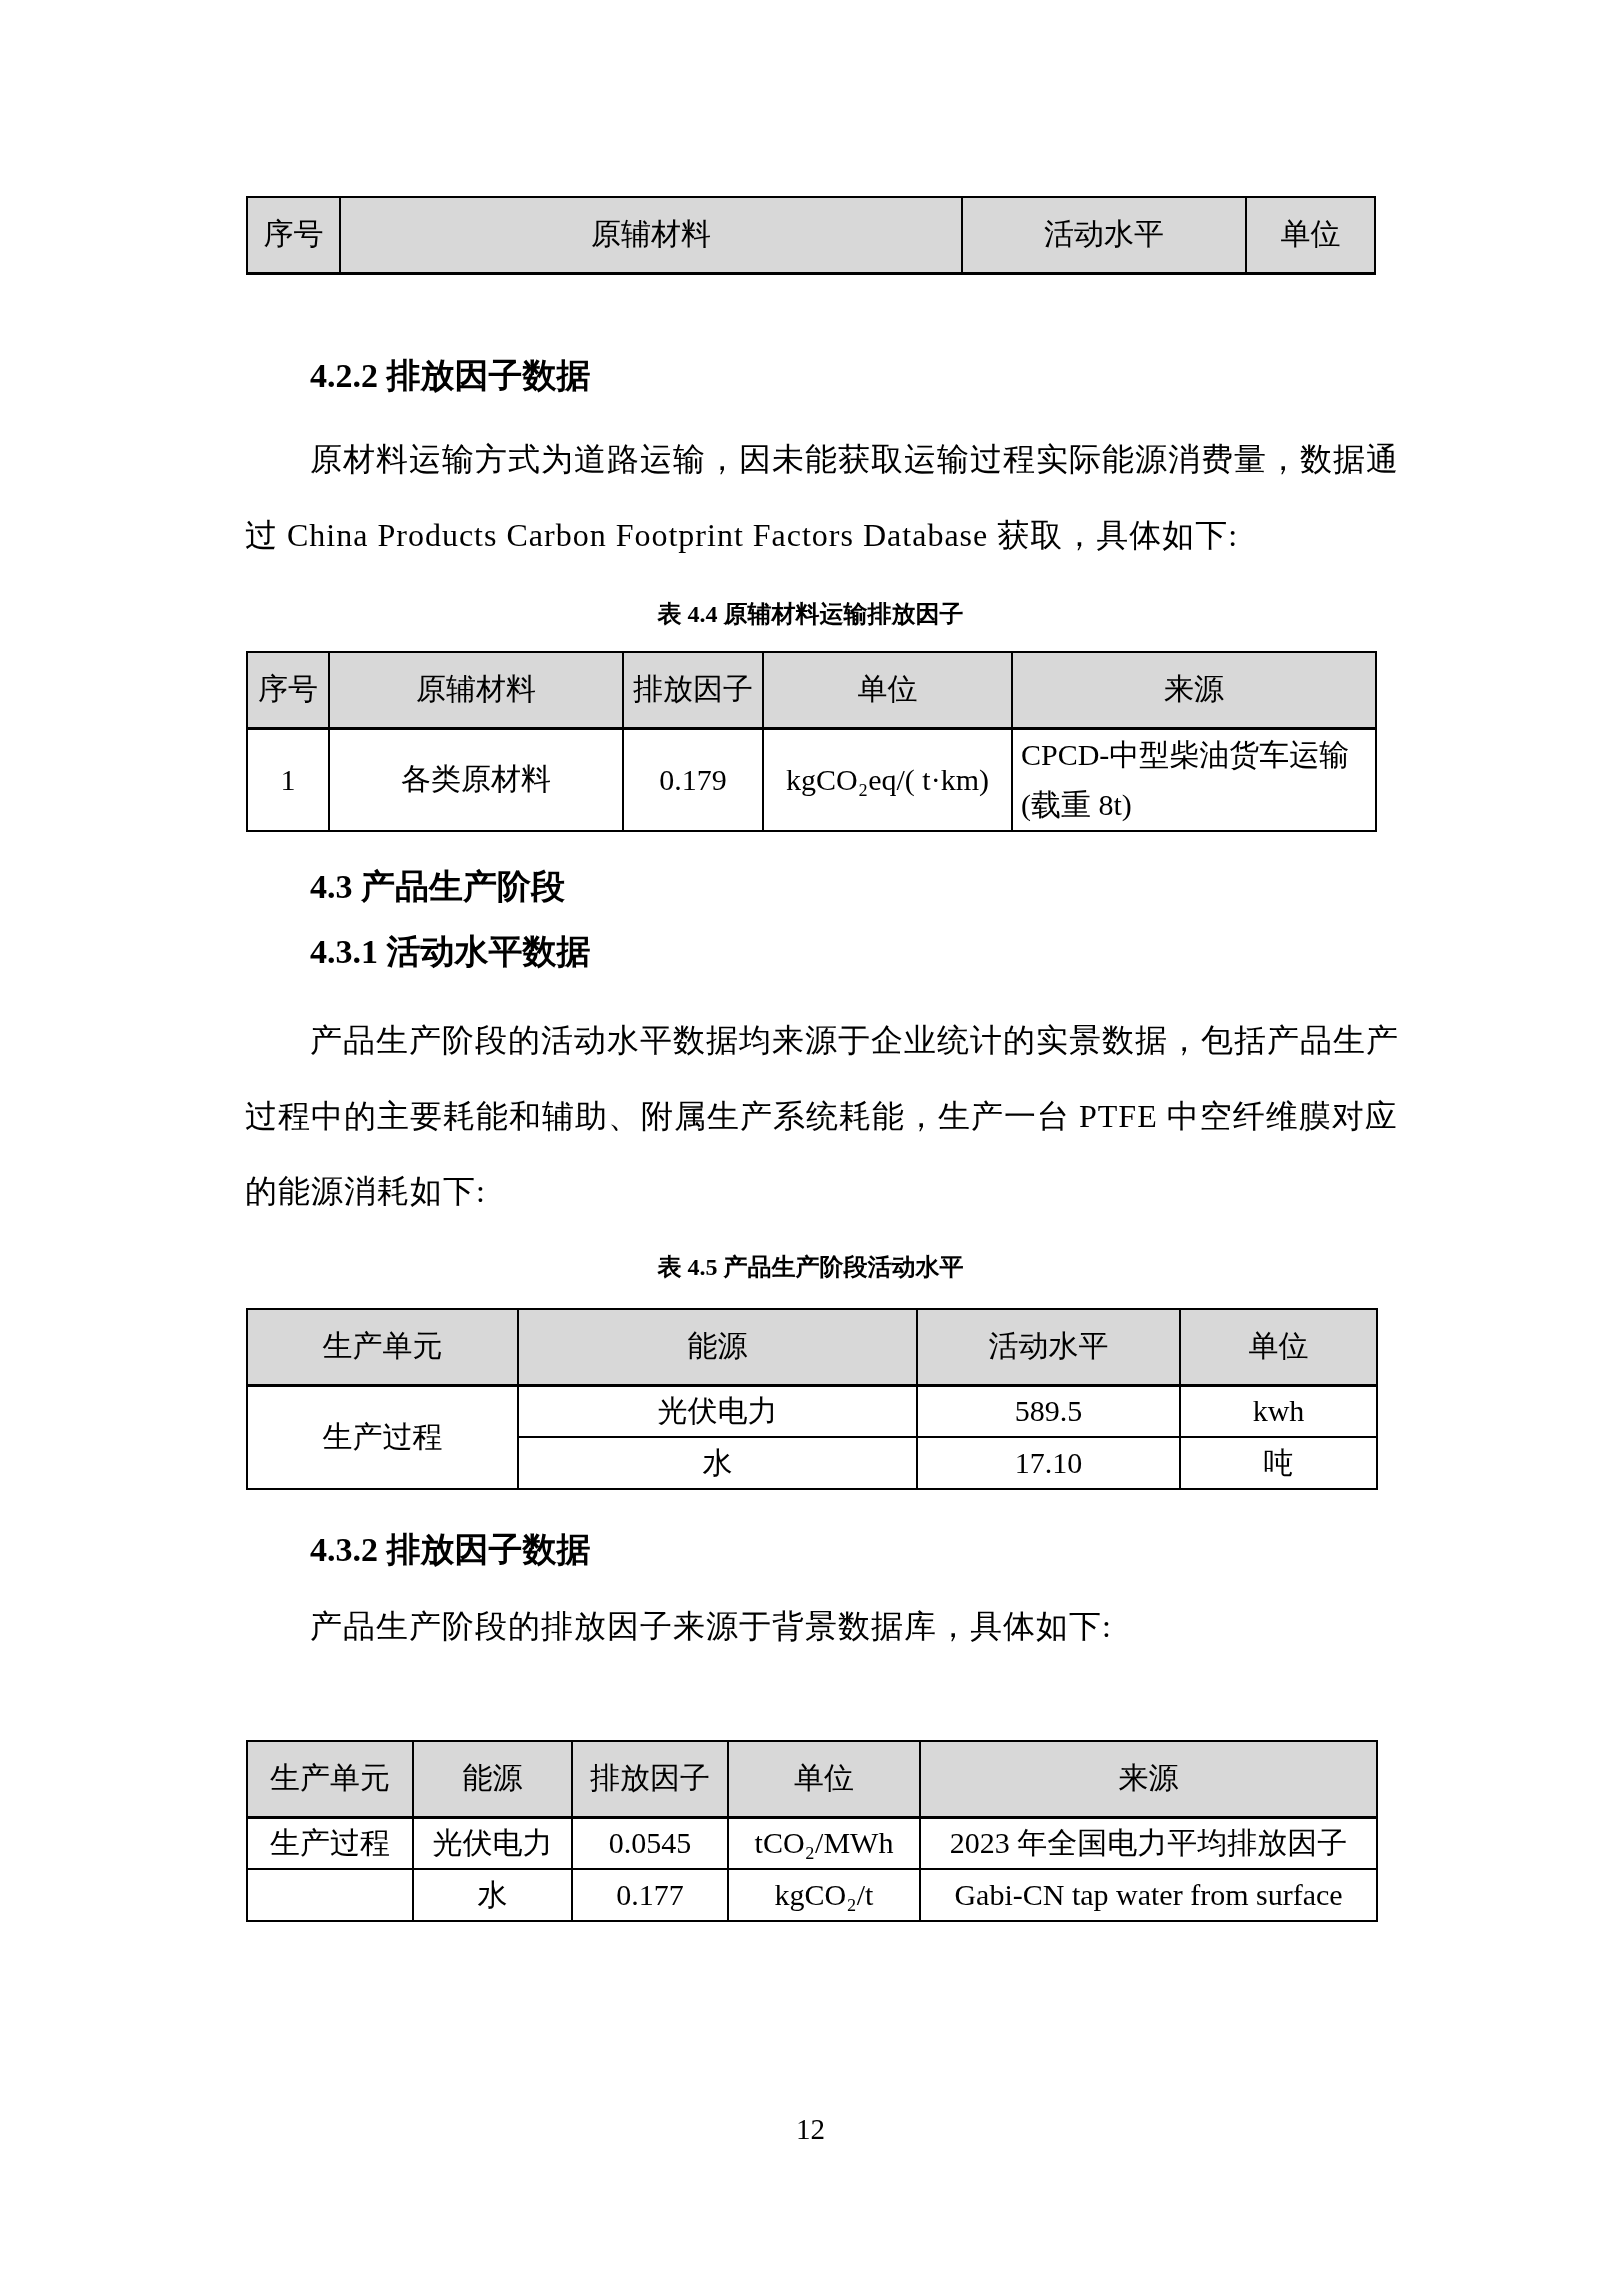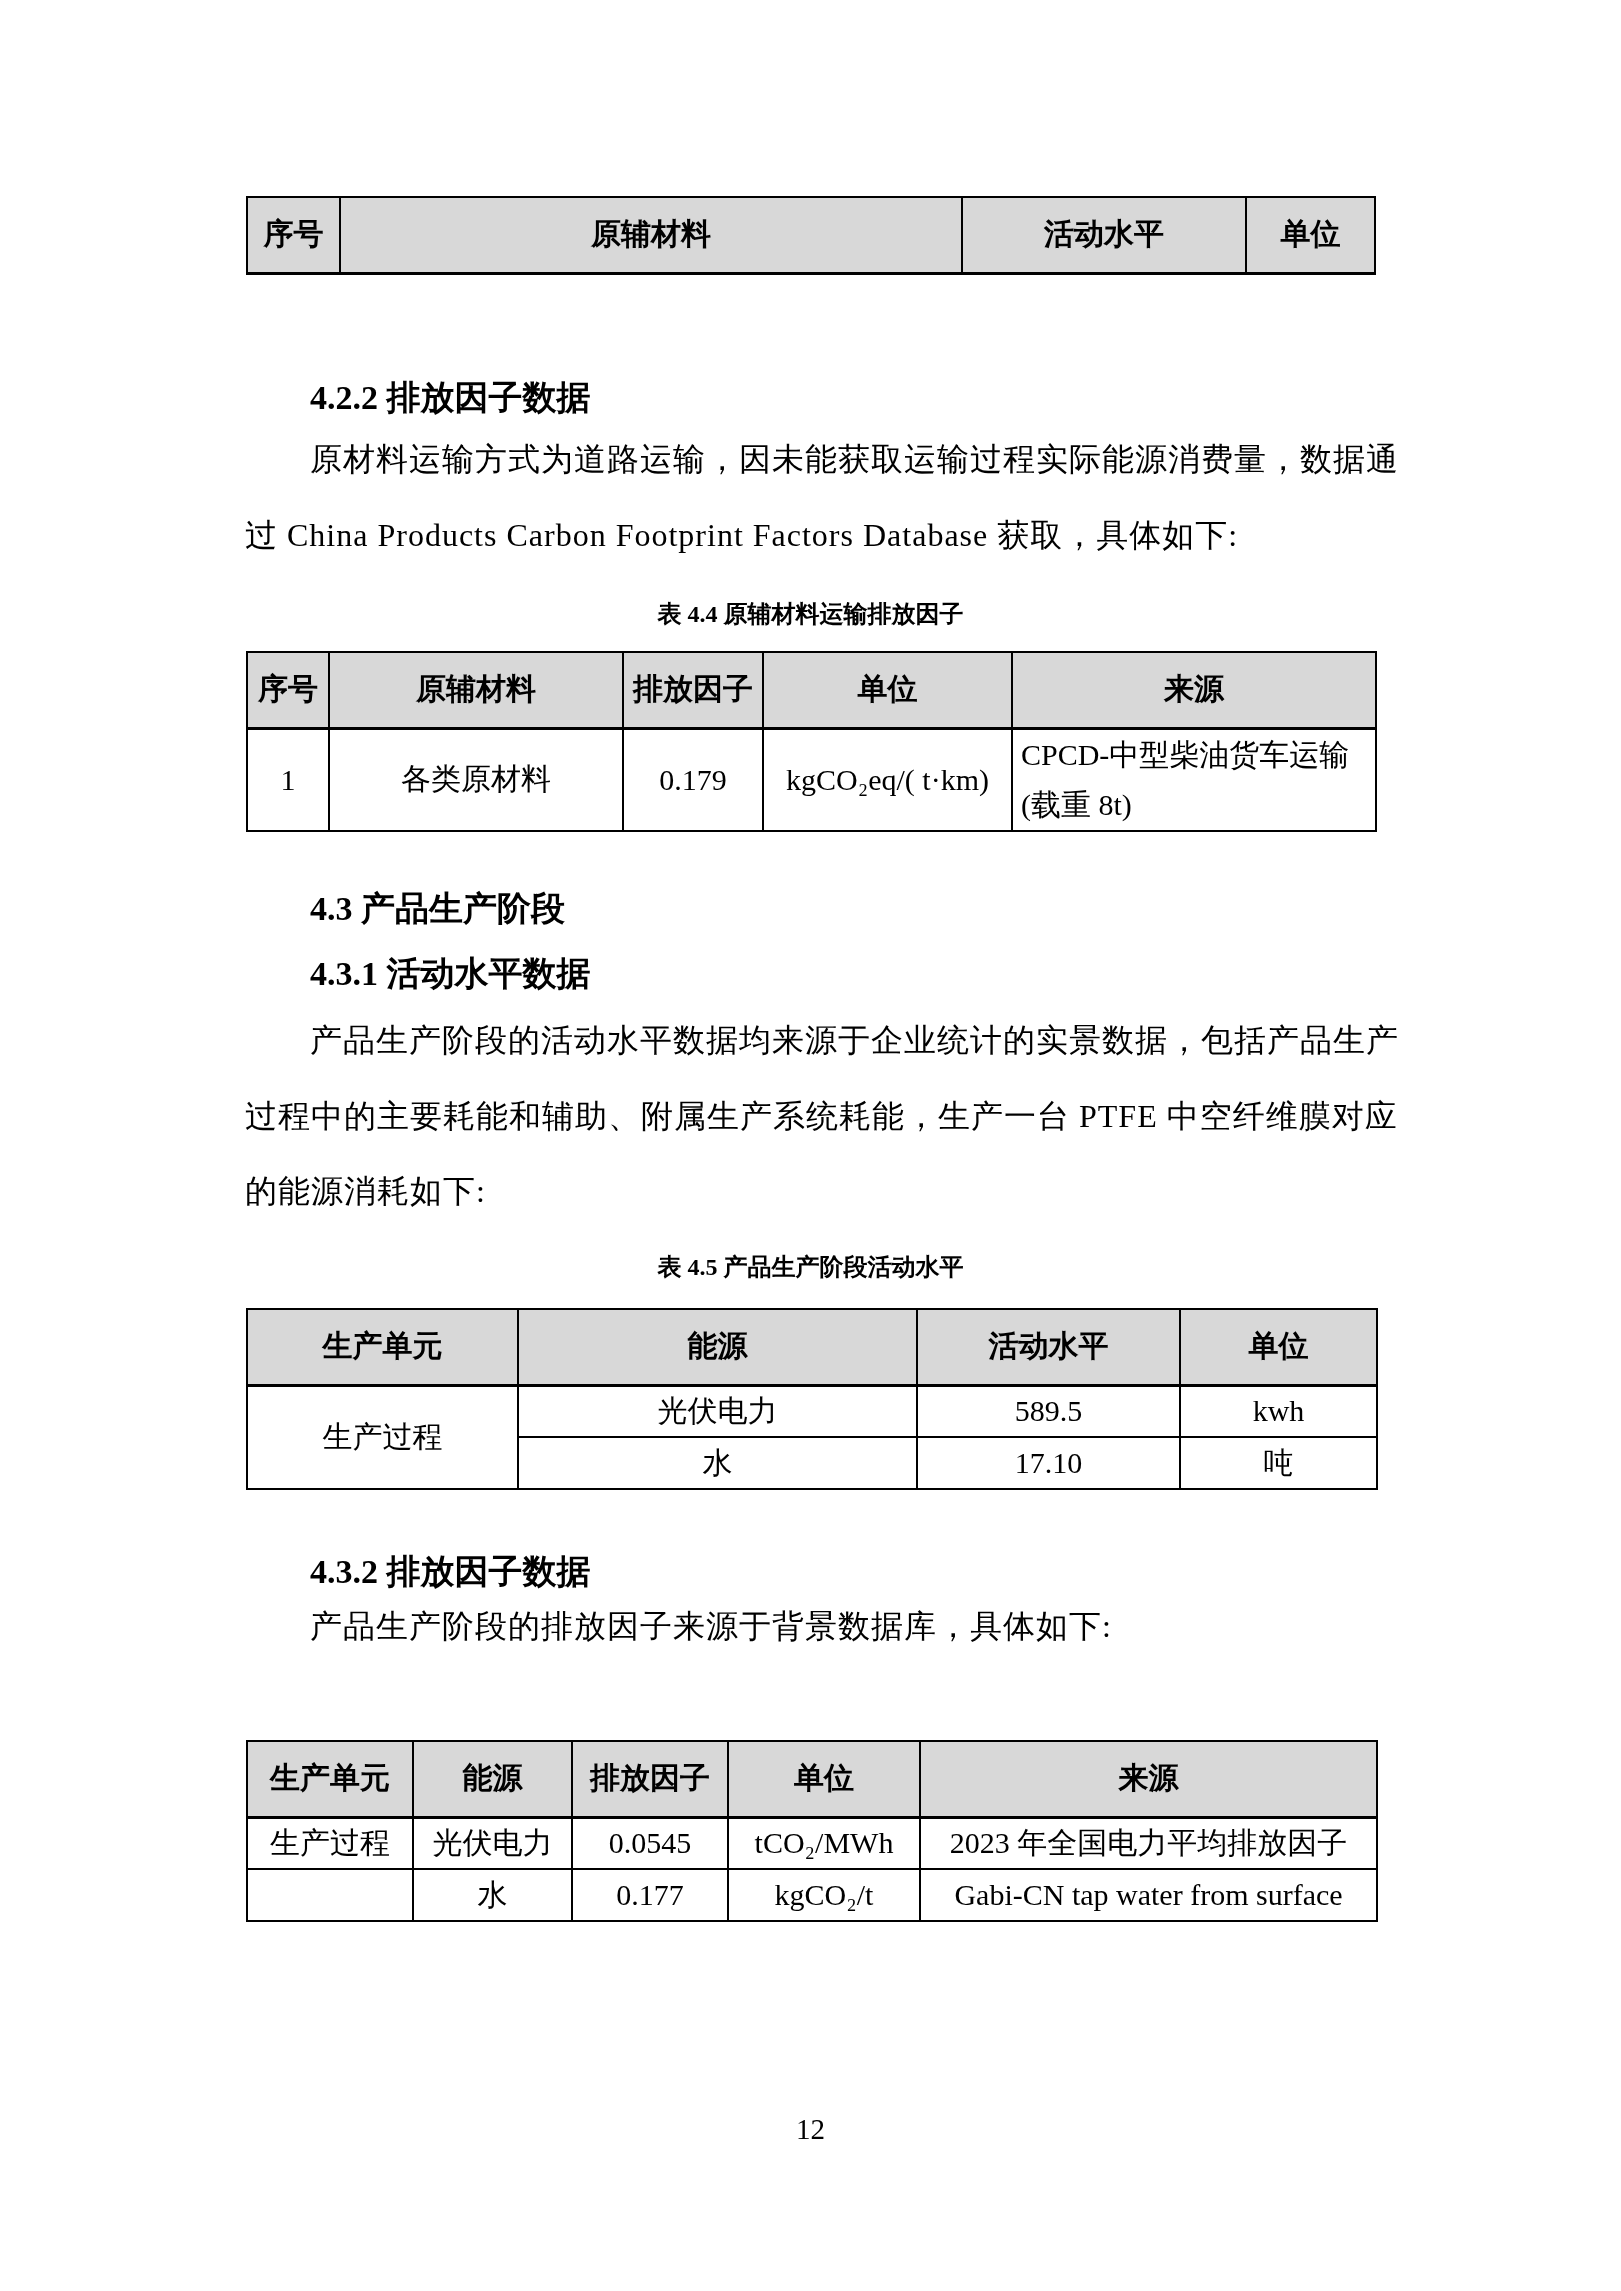--- a/index.html
+++ b/index.html
@@ -24,21 +24,21 @@
     font-size: 30px;
   }
   table.doc-table th, table.doc-table td {
     border: 2px solid var(--ink);
     text-align: center;
     vertical-align: middle;
     overflow: hidden;
   }
   table.doc-table th {
     background: var(--header-bg);
-    font-weight: bold;
+    font-weight: normal;
     border-bottom: 3.9px solid var(--ink);
     height: 76px;
   }
   table.doc-table td { height: 52px; }
   #table-top { top: 196px; }
   #table-44  { top: 651px; }
   #table-44 td { height: 103px; }
   #table-44 td.src-cell {
     text-align: left;
     padding-left: 8px;
@@ -46,21 +46,20 @@
     line-height: 1.65;
   }
   #table-45  { top: 1308px; }
   #table-46  { top: 1740px; }
   .heading {
     position: absolute;
     left: 310px;
     font-size: 34px;
     font-weight: bold;
     white-space: nowrap;
-    margin-top: 22px;
   }
   .body-line {
     position: absolute;
     font-size: 32px;
     white-space: nowrap;
     letter-spacing: 1px;
   }
   .indent { left: 310px; }
   .flush  { left: 245px; }
   .table-title {

